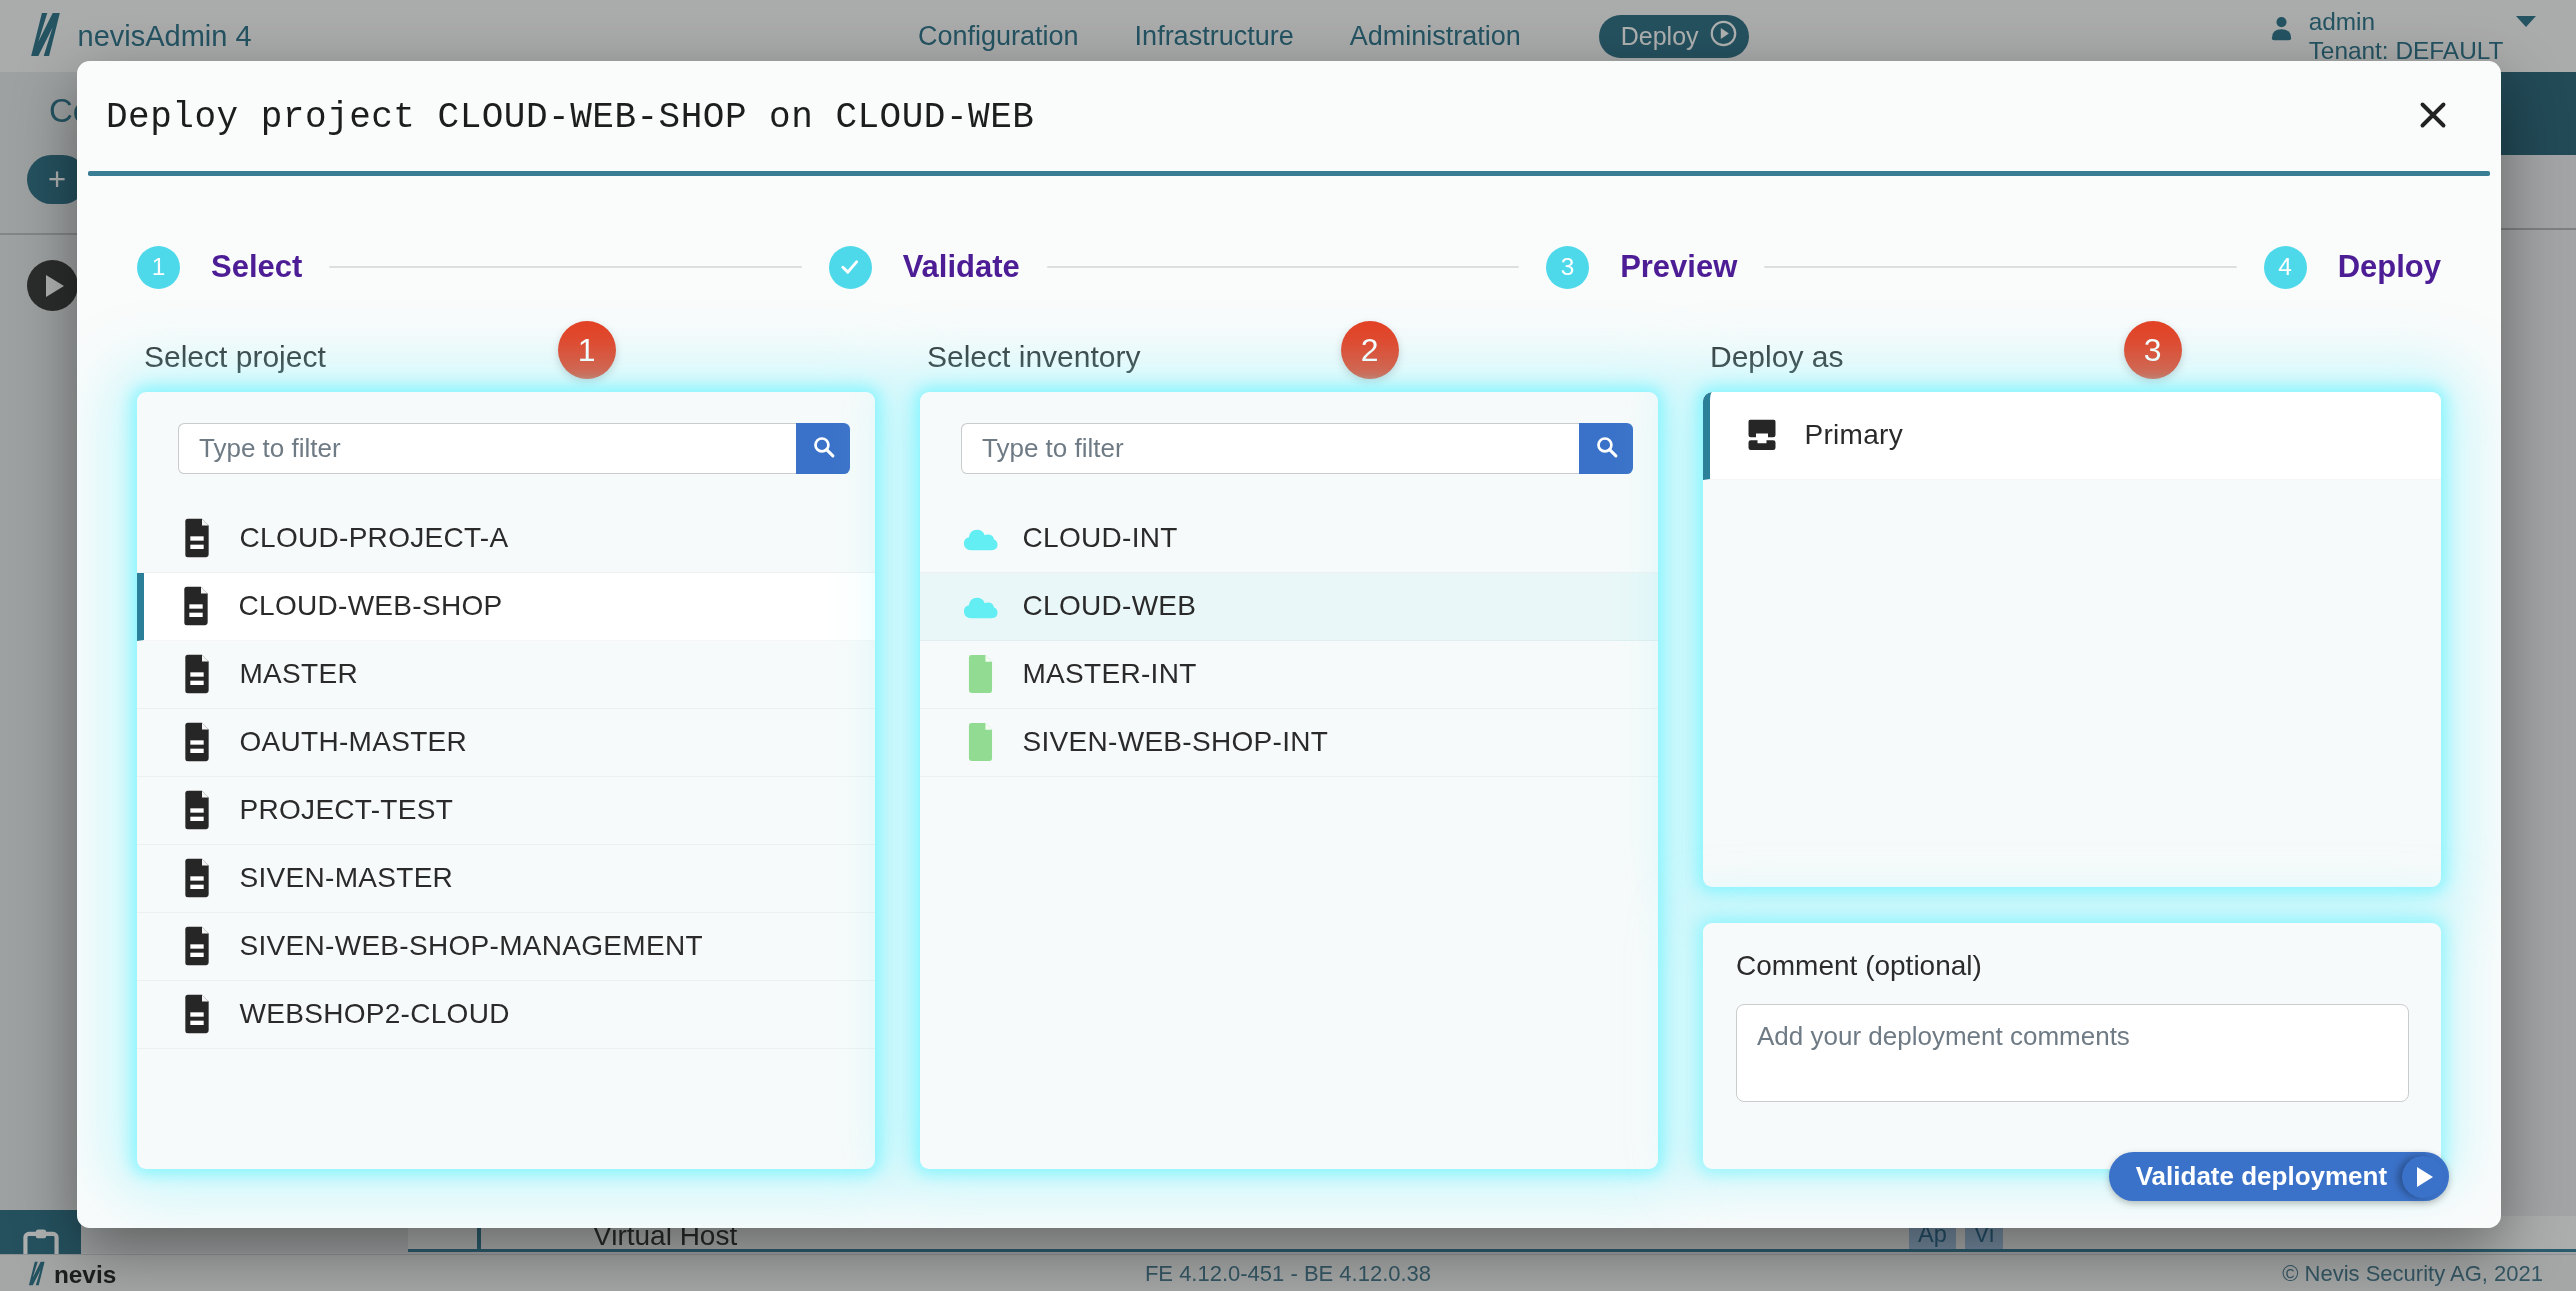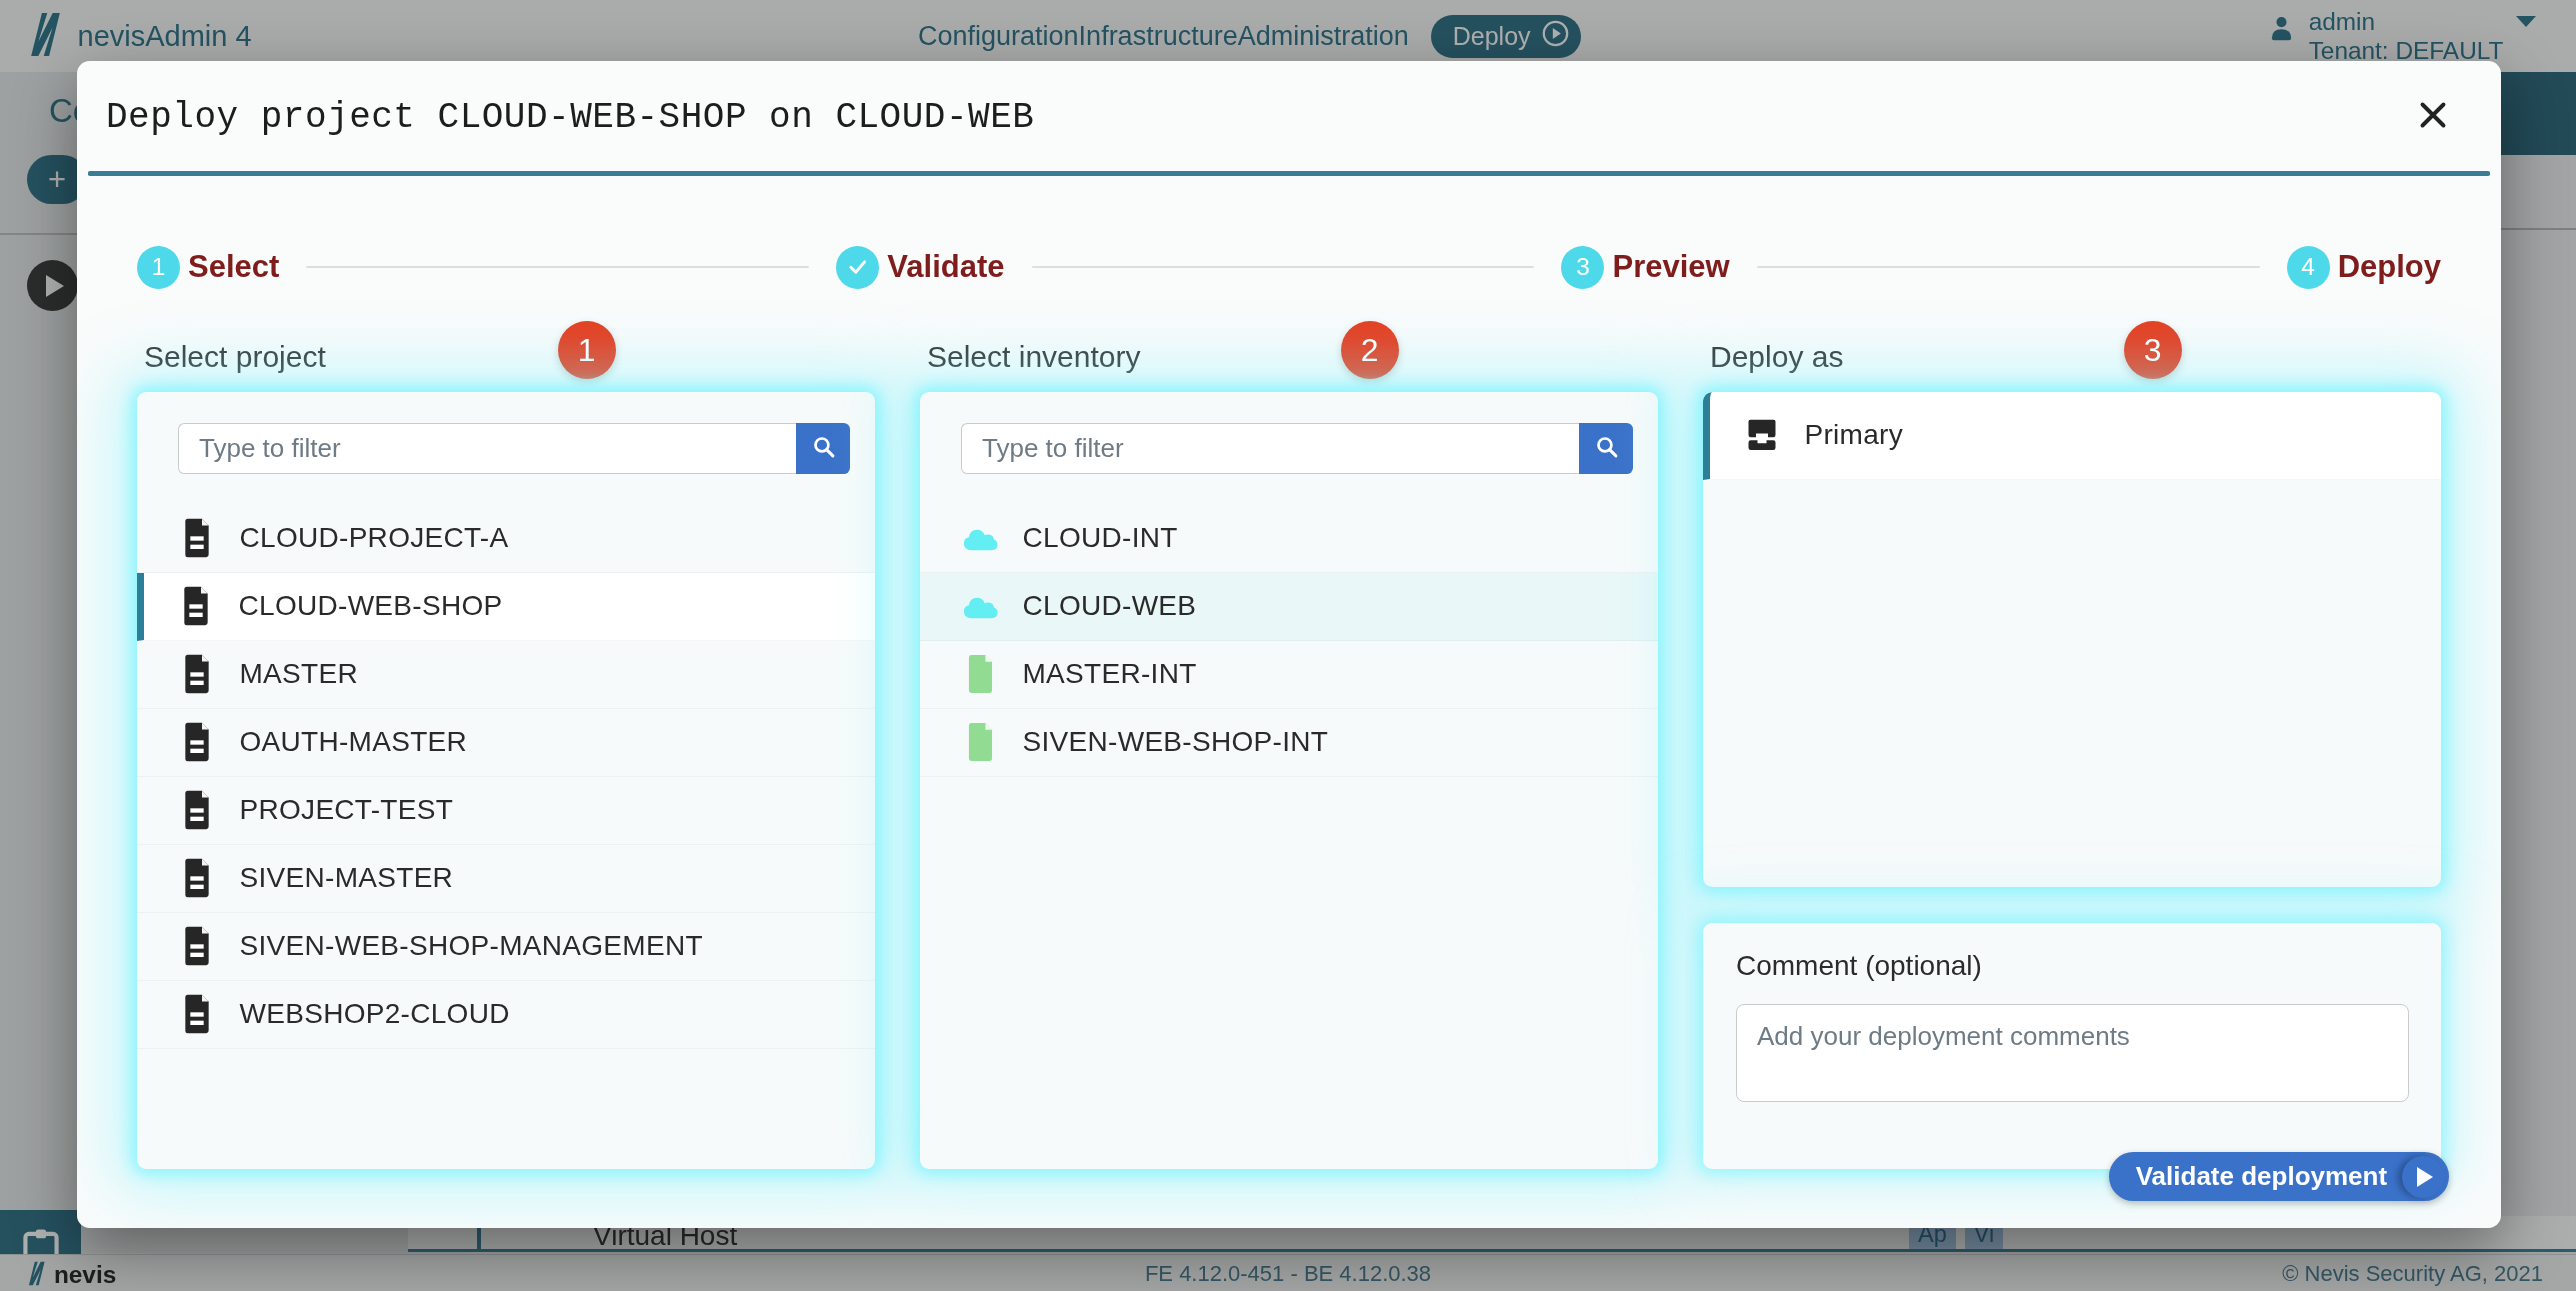--- a/index.html
+++ b/index.html
@@ -14,21 +14,21 @@
   }
   *{margin:0;padding:0;box-sizing:border-box;}
   html,body{width:2576px;height:1292px;overflow:hidden;}
   body{font-family:"Liberation Sans","DejaVu Sans",sans-serif;background:#e8eaea;position:relative;}
 
   
   .page{position:absolute;inset:0;background:#ededee;}
   .topbar{position:absolute;left:0;top:0;width:2576px;height:72px;background:#f7f8f8;display:flex;align-items:center;}
   .brand{display:flex;align-items:center;position:absolute;left:23.5px;top:0;height:72px;}
   .brand-name{color:var(--brand-teal);font-size:29px;font-weight:500;margin-left:11px;text-align:right;}
-  .nav{position:absolute;left:918px;top:0;height:72px;display:flex;align-items:center;}
+  .nav{position:absolute;left:918px;top:0;height:72px;display:flex;align-items:center;gap:56px;}
   .nav-item{color:var(--brand-teal);font-size:27px;height:72px;display:flex;align-items:center;cursor:pointer;position:relative;}
   .nav-item.active::after{content:"";position:absolute;left:-3.6px;right:-3.6px;bottom:3.6px;height:6.3px;background:var(--brand-teal);border-radius:1.8px;}
   .deploy-pill{margin-left:22px;height:43px;padding:0 12.6px 0 22px;border-radius:22px;background:var(--deep-teal);color:#fff;font-size:25px;display:flex;align-items:center;gap:11px;border:none;cursor:pointer;}
   .user-block{position:absolute;right:40px;top:7.2px;display:flex;align-items:flex-start;gap:12.6px;color:var(--brand-teal);}
   .user-lines{font-size:24.4px;line-height:29px;}
   .caret{width:0;height:0;border-left:10px solid transparent;border-right:10px solid transparent;border-top:11.7px solid var(--brand-teal);margin-top:9px;}
 
   .subbar-teal{position:absolute;left:470px;top:72px;width:2106px;height:83px;background:#2a6478;}
   .subbar-line{position:absolute;left:2500px;top:228px;width:76px;height:1.8px;background:#b5b8b8;}
   .sidebar-frag{position:absolute;left:0;top:72px;width:470px;height:1181px;background:#e6e8e8;}
@@ -58,21 +58,21 @@
   .modal{position:absolute;left:77px;top:61px;width:2424px;height:1167px;background:#fafbfb;border-radius:12.6px;box-shadow:0 22px 63px rgba(0,0,0,0.4);overflow:hidden;}
   .modal-header{position:relative;height:110px;font-family:Liberation Mono, monospace;}
   .modal-title{position:absolute;left:29px;top:36px;font-size:36px;font-weight:500;color:#1d1d1d;letter-spacing:0.5px;}
   .modal-close{position:absolute;right:47px;top:34px;width:43px;height:43px;background:none;border:none;cursor:pointer;display:flex;align-items:center;justify-content:center;}
   .modal-divider{height:4.5px;background:#3a7e96;margin:0 11px;border-radius:1.8px;}
 
   .modal-body{padding:70px 60px 0 60px;}
   .stepper{display:flex;align-items:center;}
   .step{display:flex;align-items:center;flex:0 0 auto;}
   .step-circle{width:43px;height:43px;border-radius:50%;background:var(--step-cyan);color:#fff;display:flex;align-items:center;justify-content:center;font-size:24.4px;position:relative;flex:0 0 auto;}
-  .step-label{font-size:31px;font-weight:600;color:#7f1d1d;margin-left:8px;white-space:nowrap;}
+  .step-label{font-size:31px;font-weight:600;color:#4c1d95;margin-left:31px;white-space:nowrap;}
   .step-line{flex:1 1 auto;height:2.7px;background:#dedede;margin:0 27px;border-radius:1.8px;}
   .step-check{position:absolute;inset:0;display:flex;align-items:center;justify-content:center;}
 
   .cols{display:flex;margin-top:40px;gap:45px;}
   .col{flex:1 1 0;position:relative;}
   .col-header{position:relative;height:63px;}
   .col-title{font-size:30px;color:#333;position:absolute;left:7px;top:11px;}
   .num-badge{position:absolute;left:57%;top:-7.2px;width:58px;height:58px;border-radius:50%;background:var(--badge-red);color:#fff;font-size:32px;display:flex;align-items:center;justify-content:center;box-shadow:0 3.6px 9px rgba(0,0,0,0.18);}
 
   .panel{background:#f7fafa;border-radius:9px;box-shadow:0 0 16.3px 4.5px rgba(132,244,254,.95),0 0 63px 23.5px rgba(132,244,254,.45);position:relative;}

